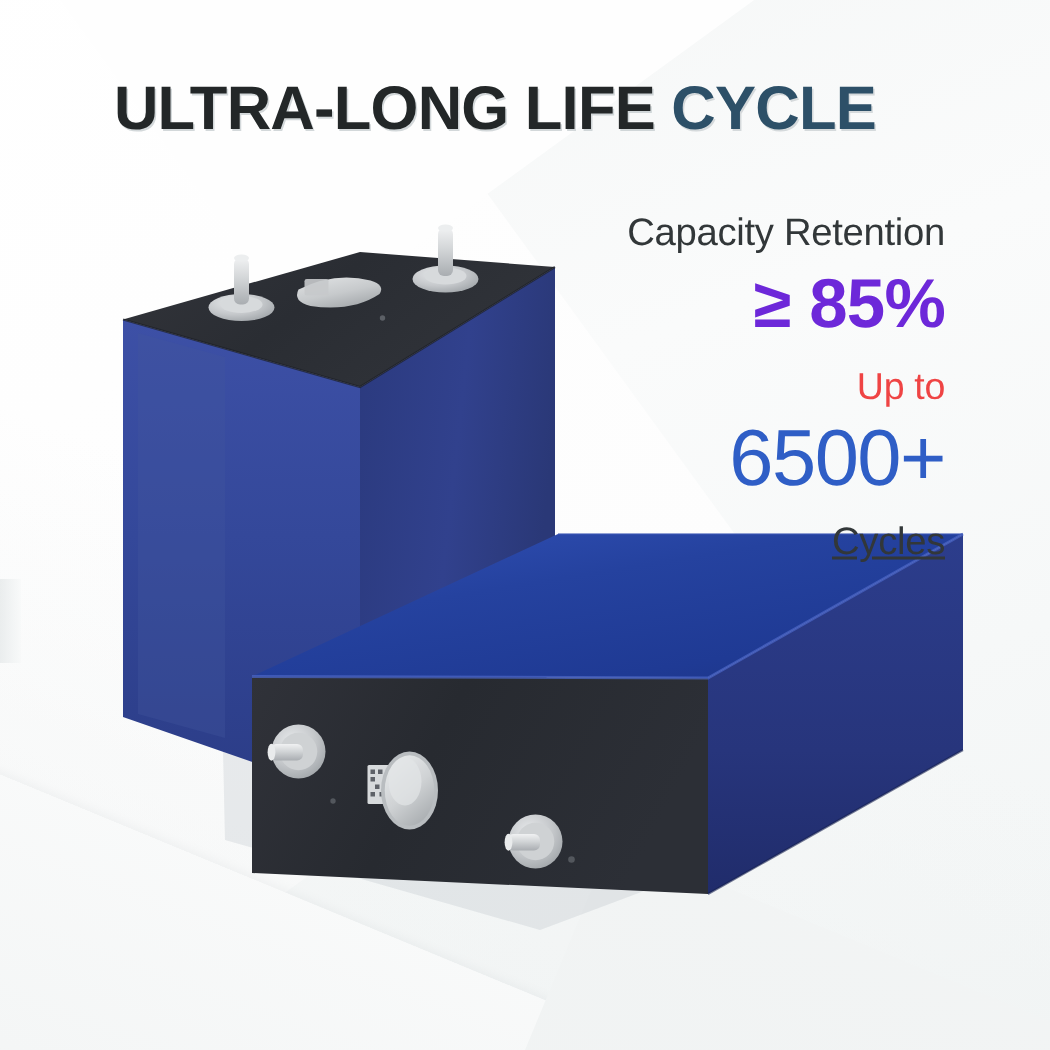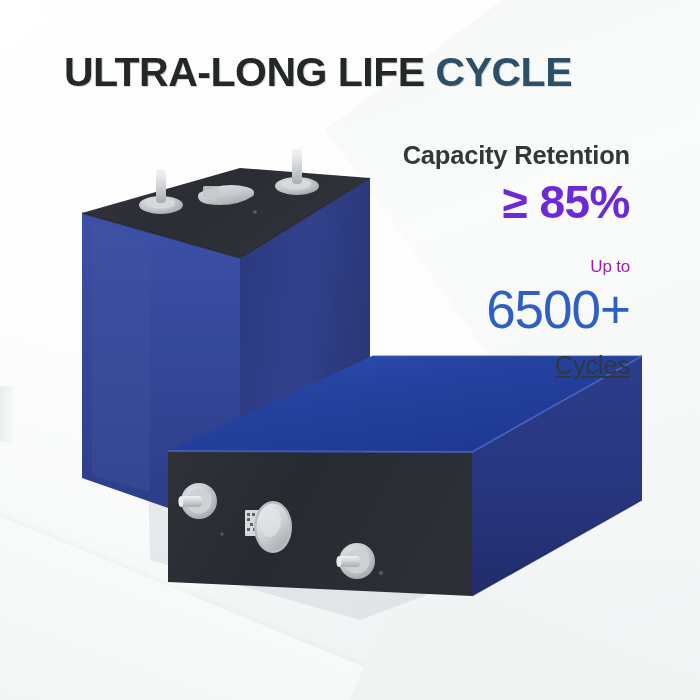--- a/index.html
+++ b/index.html
@@ -85,20 +85,21 @@
     position: absolute;
     left: 0;
     top: 52px;
     width: 636px;
     text-align: center;
     font-size: 41px;
     font-weight: bold;
     letter-spacing: -0.5px;
     line-height: 1;
     white-space: nowrap;
+    padding-left: 12px;
   }
   .headline .part-a {
     color: #232728;
     text-shadow: 1px 1px 0 rgba(160,170,175,0.45);
   }
   .headline .part-b {
     color: #2d5068;
     text-shadow: 1px 1px 0 rgba(160,170,175,0.40);
   }
 
@@ -106,37 +107,37 @@
   .specs {
     position: absolute;
     left: 330px;
     top: 140px;
     width: 300px;
     text-align: right;
   }
   .spec-label {
     color: #323739;
     font-size: 25.5px;
-    font-weight: bold;
+    font-weight: normal;
     line-height: 1.18;
     letter-spacing: -0.2px;
   }
   .spec-big-teal {
     color: #6d28d9;
     font-size: 46px;
     font-weight: bold;
     line-height: 1.12;
     letter-spacing: -0.5px;
     margin-top: 7px;
   }
   .spec-upto {
-    color: #a21caf;
-    font-size: 17px;
+    color: #ef4444;
+    font-size: 25px;
     line-height: 1.18;
-    margin-top: 28px;
+    margin-top: 15px;
     letter-spacing: -0.2px;
   }
   .spec-big-blue {
     color: #2f5ec6;
     font-size: 53px;
     font-weight: normal;
     line-height: 1.08;
     letter-spacing: -1px;
     margin-top: 4px;
   }

